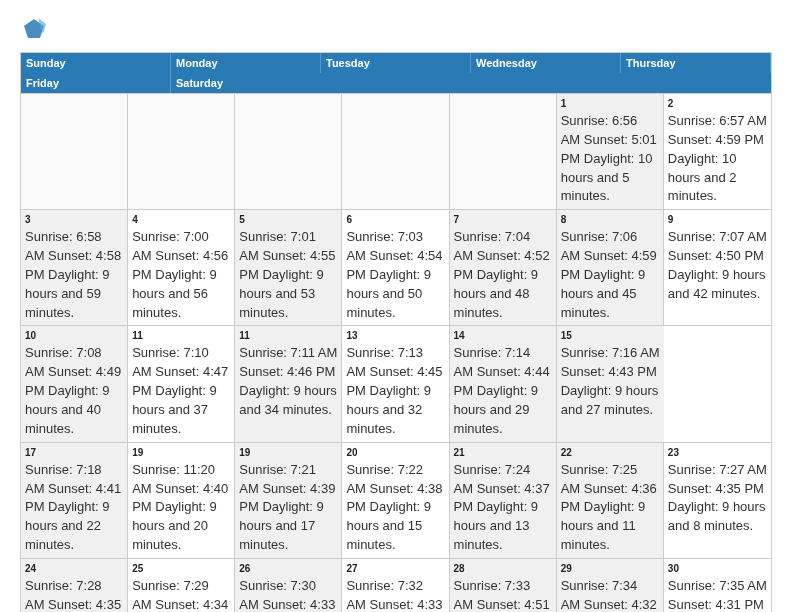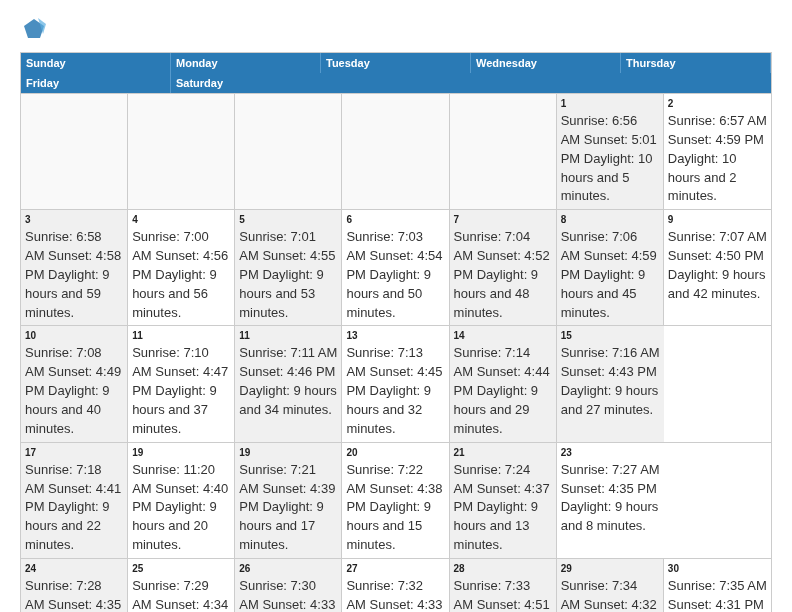--- a/index.html
+++ b/index.html
@@ -264,20 +264,26 @@
             <div class="day-info">Sunrise: 7:22 AM
 Sunset: 4:38 PM
 Daylight: 9 hours and 15 minutes.</div>
           </div>
           <div class="cal-cell shaded">
             <div class="day-num">21</div>
             <div class="day-info">Sunrise: 7:24 AM
 Sunset: 4:37 PM
 Daylight: 9 hours and 13 minutes.</div>
           </div>
+          <div class="cal-cell shaded">
+            <div class="day-num">22</div>
+            <div class="day-info">Sunrise: 7:25 AM
+Sunset: 4:36 PM
+Daylight: 9 hours and 11 minutes.</div>
+          </div>
           <div class="cal-cell">
             <div class="day-num">23</div>
             <div class="day-info">Sunrise: 7:27 AM
 Sunset: 4:35 PM
 Daylight: 9 hours and 8 minutes.</div>
           </div>
         </div>
         <div class="cal-week">
           <div class="cal-cell shaded">
             <div class="day-num">24</div>

